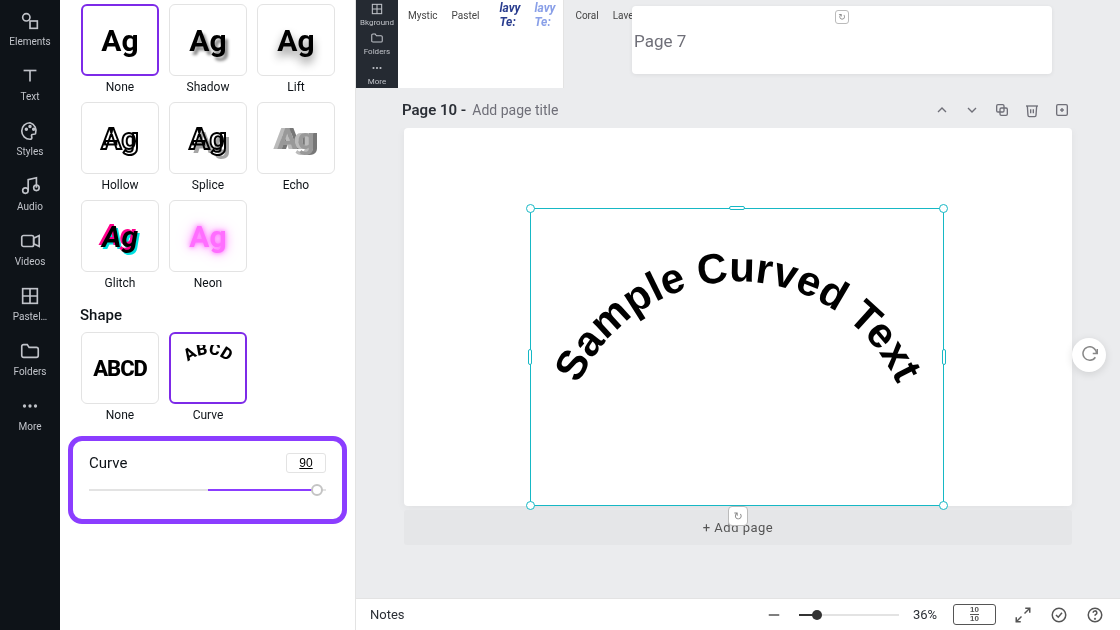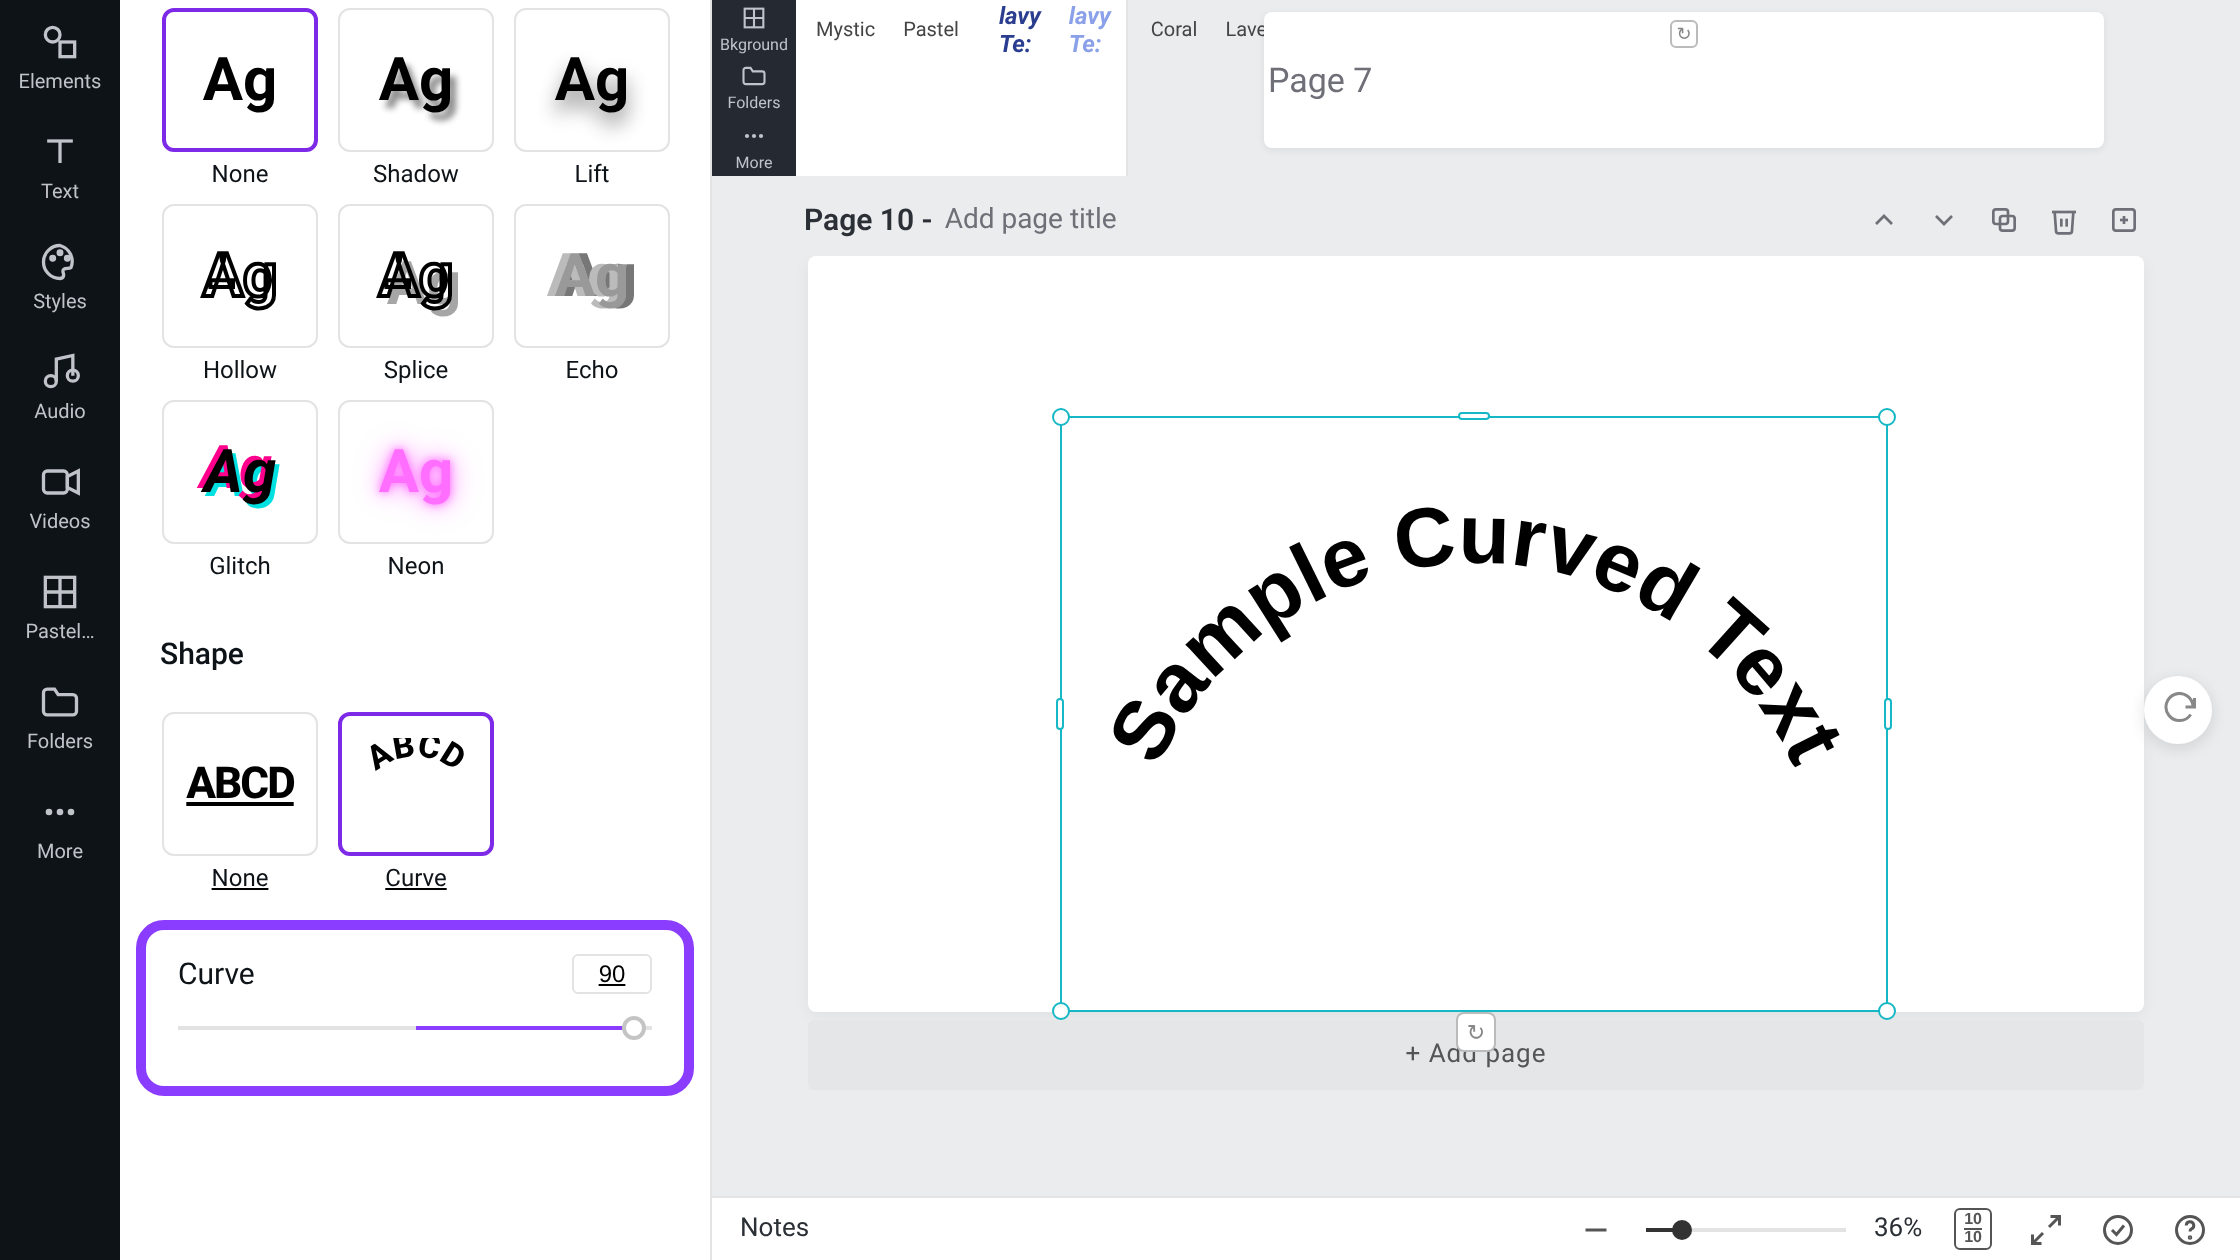--- a/index.html
+++ b/index.html
@@ -19,26 +19,26 @@
 
   
   .rail { width:60px; flex:0 0 60px; background:var(--dark-rail); display:flex; flex-direction:column; color:#c0c3c9; }
   .rail-item { display:flex; flex-direction:column; align-items:center; justify-content:center; padding:10px 0 8px; font-size:10px; gap:4px; cursor:pointer; }
   .rail-item svg { width:22px; height:22px; }
   .rail-item span { font-size:10px; }
 
   
   .effects { width:296px; flex:0 0 296px; background:var(--panel-bg); border-right:1px solid var(--gray-1); padding:0 20px 20px; overflow:hidden; position:relative; }
   .grid3 { display:grid; grid-template-columns:repeat(3, 80px); gap:8px 8px; justify-content:start; margin-top:4px; }
-  .grid2 { display:grid; grid-template-columns:repeat(2, 80px); gap:8px 8px; justify-content:start; margin-top:20px;text-decoration:underline; }
+  .grid2 { display:grid; grid-template-columns:repeat(2, 80px); gap:8px 8px; justify-content:start; margin-top:8px; }
   .swatch { display:flex; flex-direction:column; align-items:center; gap:4px; cursor:pointer; }
   .swatch .thumb { width:78px; height:72px; border:1px solid var(--gray-1); border-radius:6px; display:flex; align-items:center; justify-content:center; font-size:30px; font-weight:700; background:#fff; }
   .swatch.selected .thumb { border:2px solid var(--purple); }
   .swatch .label { font-size:12px; color:#0e1318; }
-  .section-title { font-size:15px; font-weight:500; margin:28px 0 0; color:#0e1318; }
+  .section-title { font-size:15px; font-weight:500; margin:16px 0 0; color:#0e1318; }
 
   
   .fx-none   {}
   .fx-shadow { text-shadow: 3px 4px 3px rgba(0,0,0,.45); }
   .fx-lift   { text-shadow: 0 6px 10px rgba(0,0,0,.45); }
   .fx-hollow { color:transparent; -webkit-text-stroke:2px #000; }
   .fx-splice { color:transparent; -webkit-text-stroke:2px #000; text-shadow: 4px 4px 0 rgba(0,0,0,.35); }
   .fx-echo   { color:#999; text-shadow: -4px 0 0 #bbb, 4px 0 0 #777; }
   .fx-glitch { color:#000; text-shadow: -2px -2px 0 #ff008c, 2px 2px 0 #00e0e0; font-style:italic; }
   .fx-neon   { color:#ff6eff; text-shadow: 0 0 4px #ff6eff, 0 0 10px #ff94ff, 0 0 18px #ffcaff; }
@@ -99,21 +99,21 @@
   
   .bottom-bar { height:32px; flex:0 0 32px; border-top:1px solid var(--gray-1); background:#fff; display:flex; align-items:center; padding:0 14px; font-size:13px; color:#2b2f36; gap:14px;}
   .bottom-bar .notes { flex:0 0 auto; }
   .bottom-bar .bspacer { flex:1; }
   .zoom-slider { width:100px; height:10px; position:relative;}
   .zoom-slider .ztrack{position:absolute;left:0;right:0;top:4px;height:2px;background:var(--gray-1);}
   .zoom-slider .zfill{position:absolute;left:0;width:18%;top:4px;height:2px;background:#333;}
   .zoom-slider .zknob{position:absolute;left:18%;top:0;width:10px;height:10px;border-radius:50%;background:#333;transform:translateX(-50%);}
   .bottom-bar button{background:none;border:none;padding:2px;display:flex;cursor:pointer;color:#555;}
   .bottom-bar svg{width:18px;height:18px;}
-  .page-chip{ display:flex; flex-direction:column; align-items:center; font-size:8px; line-height:8px; border:1.5px solid #555; border-radius:3px; padding:1px 4px; font-weight:700;}
+  .page-chip{ display:flex; flex-direction:column; align-items:center; font-size:8px; line-height:8px; border:1.5px solid #555; border-radius:3px; padding:1px 16px; font-weight:700;}
 </style>
 </head>
 <body>
 
 <div class="rail">
 
     <div class="rail-item">
       <svg viewBox="0 0 24 24" fill="none" stroke="currentColor" stroke-width="1.8">
         <circle cx="8" cy="8" r="4"></circle>
         <rect x="12" y="12" width="8" height="8"></rect>

